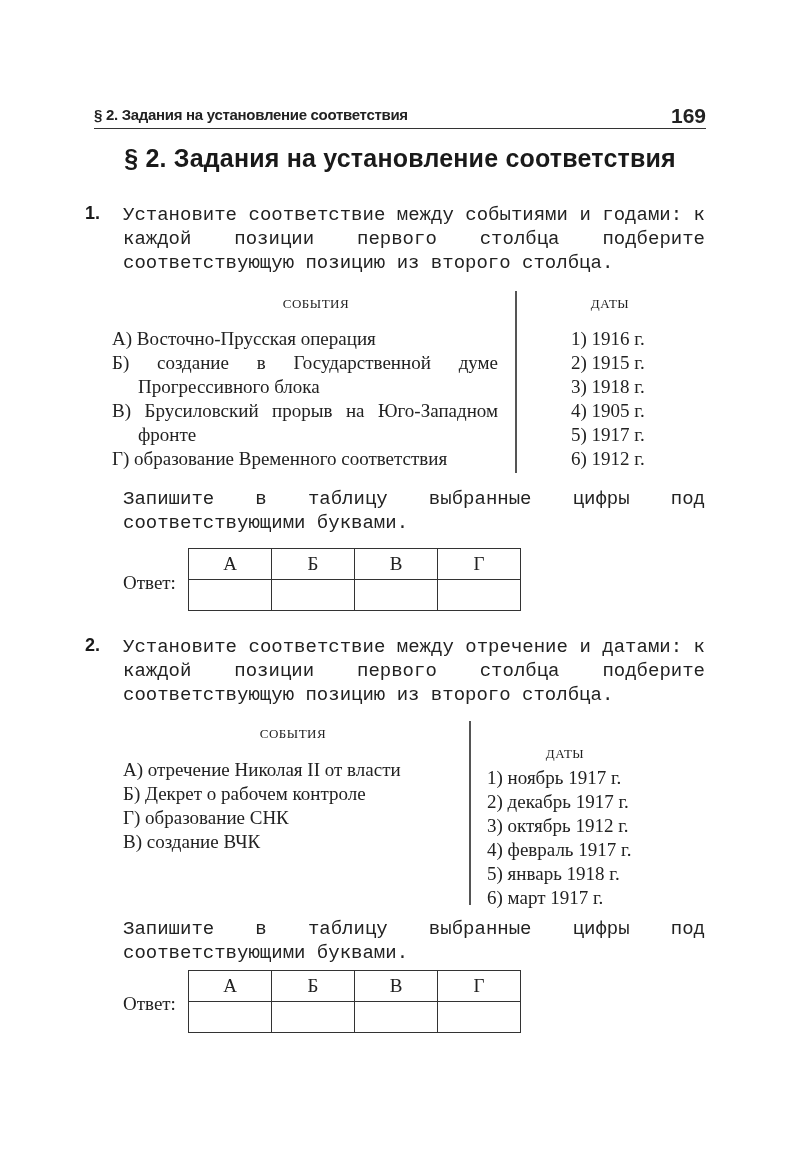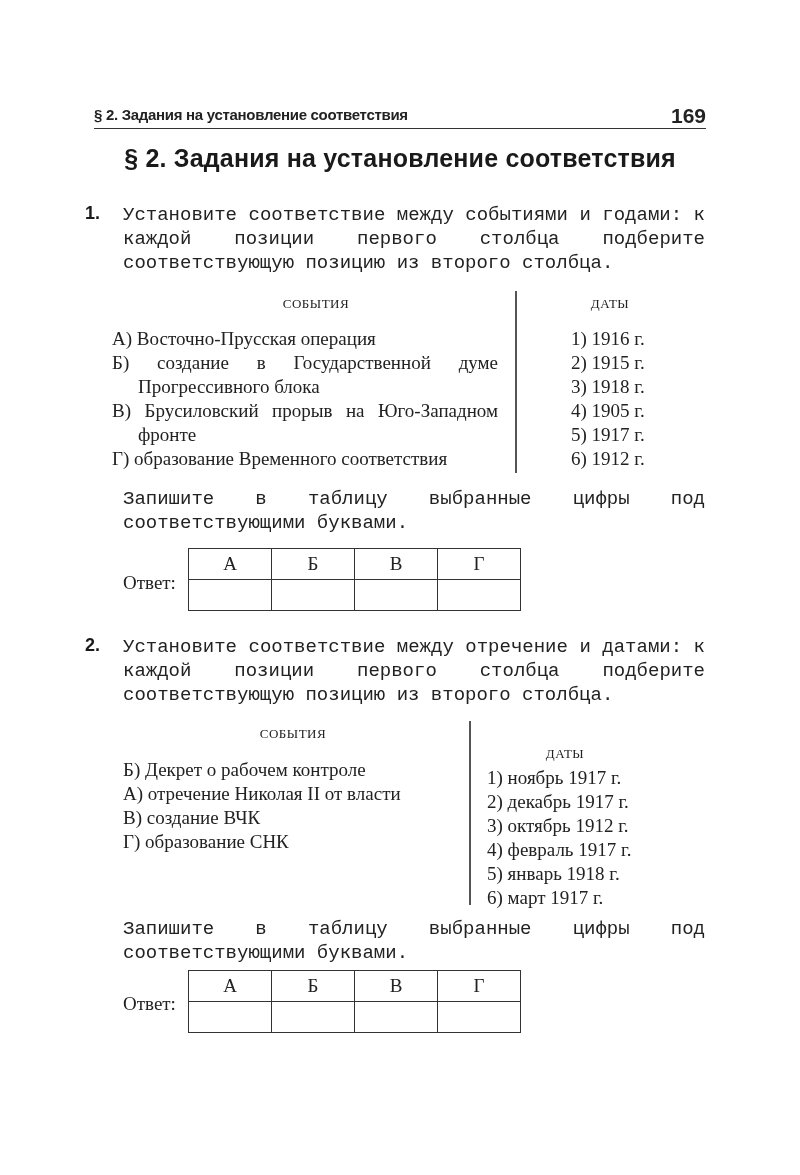--- a/index.html
+++ b/index.html
@@ -83,24 +83,24 @@
   <div class="task" style="top:635px;">
     <span class="task-num">2.</span>
     <div class="task-text">Установите соответствие между отречение и датами: к каждой позиции первого столбца подберите соответствующую позицию из второго столбца.</div>
 
     <div class="col-head" style="left:123px; width:340px; top:91px;">СОБЫТИЯ</div>
     <div class="col-head" style="left:490px; width:150px; top:91px;margin-top:20px;">ДАТЫ</div>
 
     <div class="divider" style="left:469px; top:86px; height:184px;"></div>
 
     <div class="events serif" style="left:123px; width:340px; top:123px;">
+      <div class="event">А) отречение Николая II от власти</div>
       <div class="event">Б) Декрет о рабочем контроле</div>
-      <div class="event">А) отречение Николая II от власти</div>
+      <div class="event">Г) образование СНК</div>
       <div class="event">В) создание ВЧК</div>
-      <div class="event">Г) образование СНК</div>
     </div>
 
     <div class="answers serif" style="left:487px; top:131px;">
       <div>1) ноябрь 1917 г.</div>
       <div>2) декабрь 1917 г.</div>
       <div>3) октябрь 1912 г.</div>
       <div>4) февраль 1917 г.</div>
       <div>5) январь 1918 г.</div>
       <div>6) март 1917 г.</div>
     </div>

